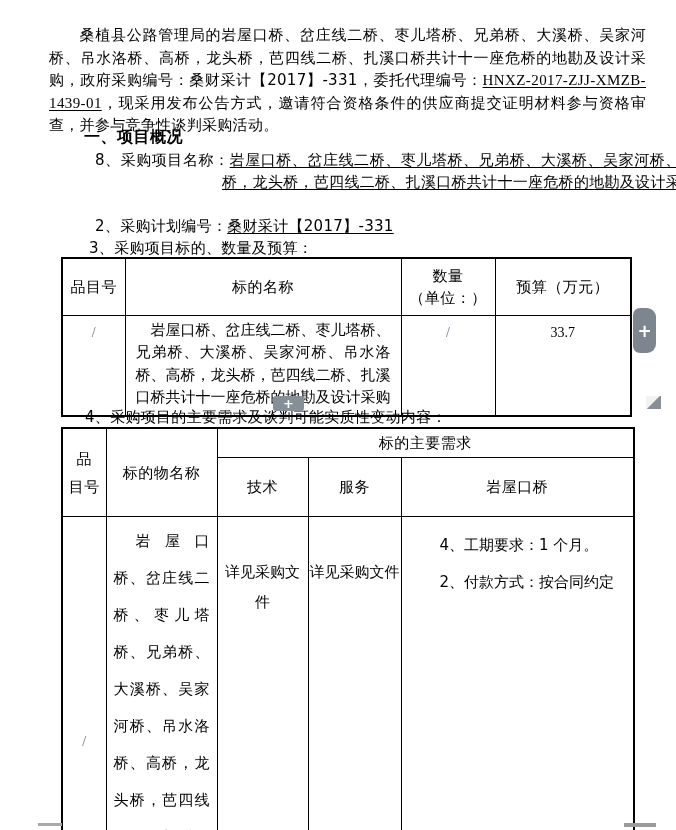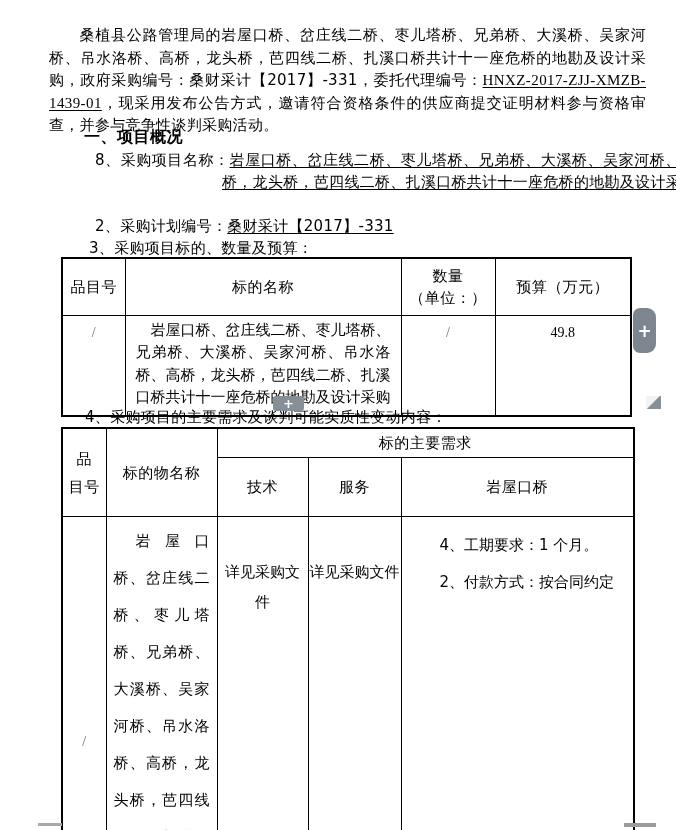--- a/index.html
+++ b/index.html
@@ -91,21 +91,21 @@
     <td class="th">
           <div>数量</div>
           <div>（单位：）</div>
         </td>
     <td class="th">预算（万元）</td>
   </tr>
   <tr class="r-data">
     <td class="cell-top slash">/</td>
     <td class="name">岩屋口桥、岔庄线二桥、枣儿塔桥、兄弟桥、大溪桥、吴家河桥、吊水洛桥、高桥，龙头桥，芭四线二桥、扎溪口桥共计十一座危桥的地勘及设计采购</td>
     <td class="cell-top slash">/</td>
-    <td class="cell-top budget">49.8</td>
+    <td class="cell-top budget">33.7</td>
   </tr>
 </tbody>
   </table>
 
 <table class="abs t2">
   <colgroup>
       <col style="width:44px">
       <col style="width:111px">
       <col style="width:91px">
       <col style="width:93px">

